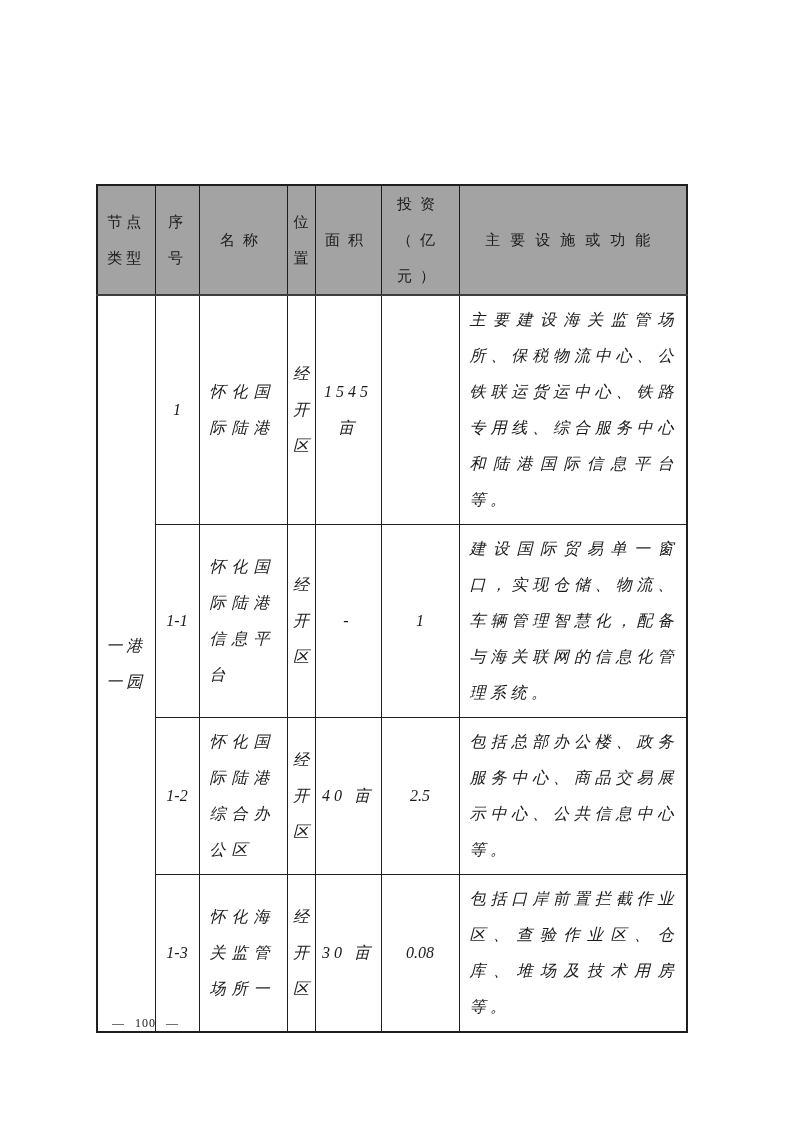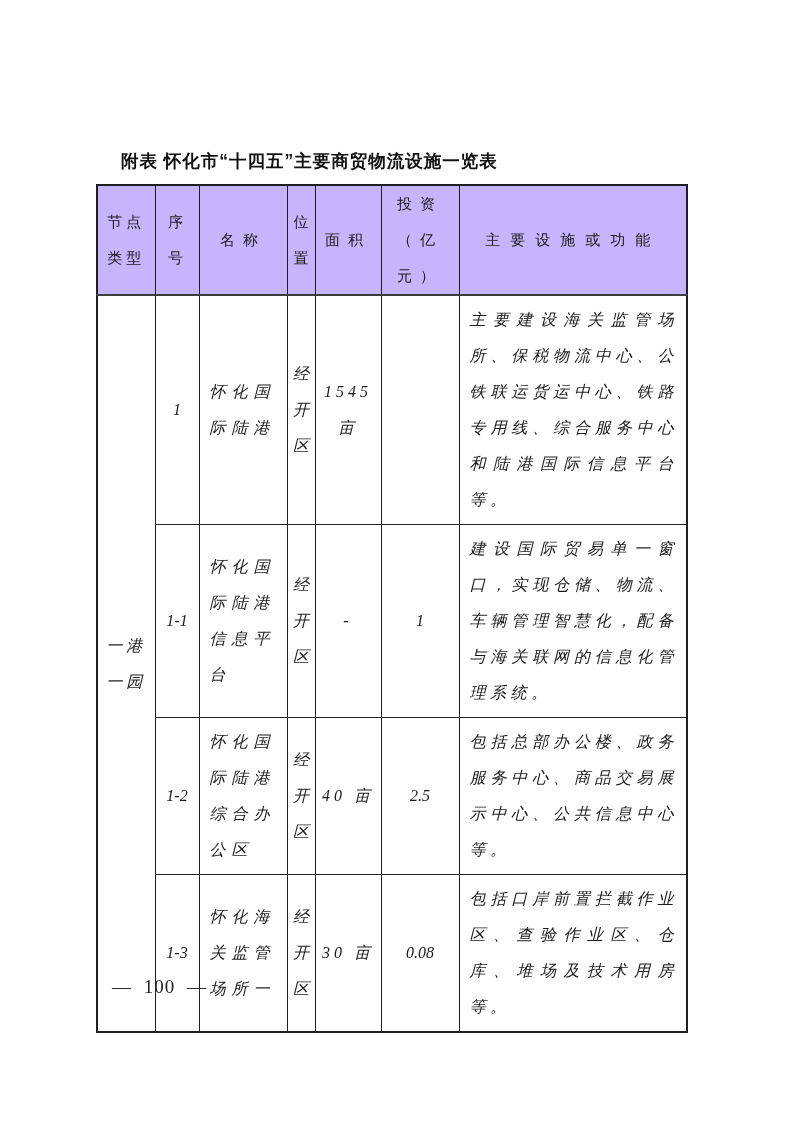--- a/index.html
+++ b/index.html
@@ -24,21 +24,21 @@
   }
   .facilities th, .facilities td {
     border:1px solid #1f1f1f;
     font-weight:400;
     vertical-align:middle;
     overflow:hidden;
   }
   
   .facilities thead tr { height:110px; }
   .facilities thead th {
-    background:#c4b5fd;
+    background:#a3a3a3;
     font-size:15px; line-height:36px; text-align:center;
     border-bottom:2.5px solid #3d3d3d;
   }
   .h-node   { letter-spacing:4px; padding:0 5px; }
   .h-seq    { letter-spacing:3px; padding:0 4px; }
   .h-name   { letter-spacing:8px; }
   .h-loc    { padding:0 5px; }
   .h-area   { letter-spacing:8px; }
   .h-invest { letter-spacing:8px; padding:0 5px; }
   .h-desc   { letter-spacing:10px; }
@@ -55,31 +55,30 @@
     display:inline-block; width:40px; letter-spacing:4px; text-align:center;
   }
   .c-seq    { text-align:center; padding:0 2px; }
   .c-name   { text-align:left; letter-spacing:6px; padding:4px 4px 4px 10px; }
   .c-loc    { text-align:center; padding:0 5px; }
   .c-area   { text-align:center; letter-spacing:4px; padding:0 4px; }
   .c-invest { text-align:center; padding:0 3px; }
   .c-desc   { text-align:justify; letter-spacing:4.5px; padding:6px 8px 6px 10px; }
 
   .page-number {
-    position:absolute; left:112px; top:976px;
-    font-size:19px; letter-spacing:1px; word-spacing:6px; color:#222;
+    position:absolute; left:112px; top:1016px;
+    font-size:12px; letter-spacing:1px; word-spacing:6px; color:#222;
     white-space:nowrap;
   }
 </style>
 </head>
 <body>
 
 <div class="page">
 
-  <h1 class="title">附表 怀化市“十四五”主要商贸物流设施一览表</h1>
 
   <table class="facilities">
     <colgroup>
       <col style="width:58px">
       <col style="width:44px">
       <col style="width:88px">
       <col style="width:28px">
       <col style="width:66px">
       <col style="width:78px">
       <col style="width:228px">

